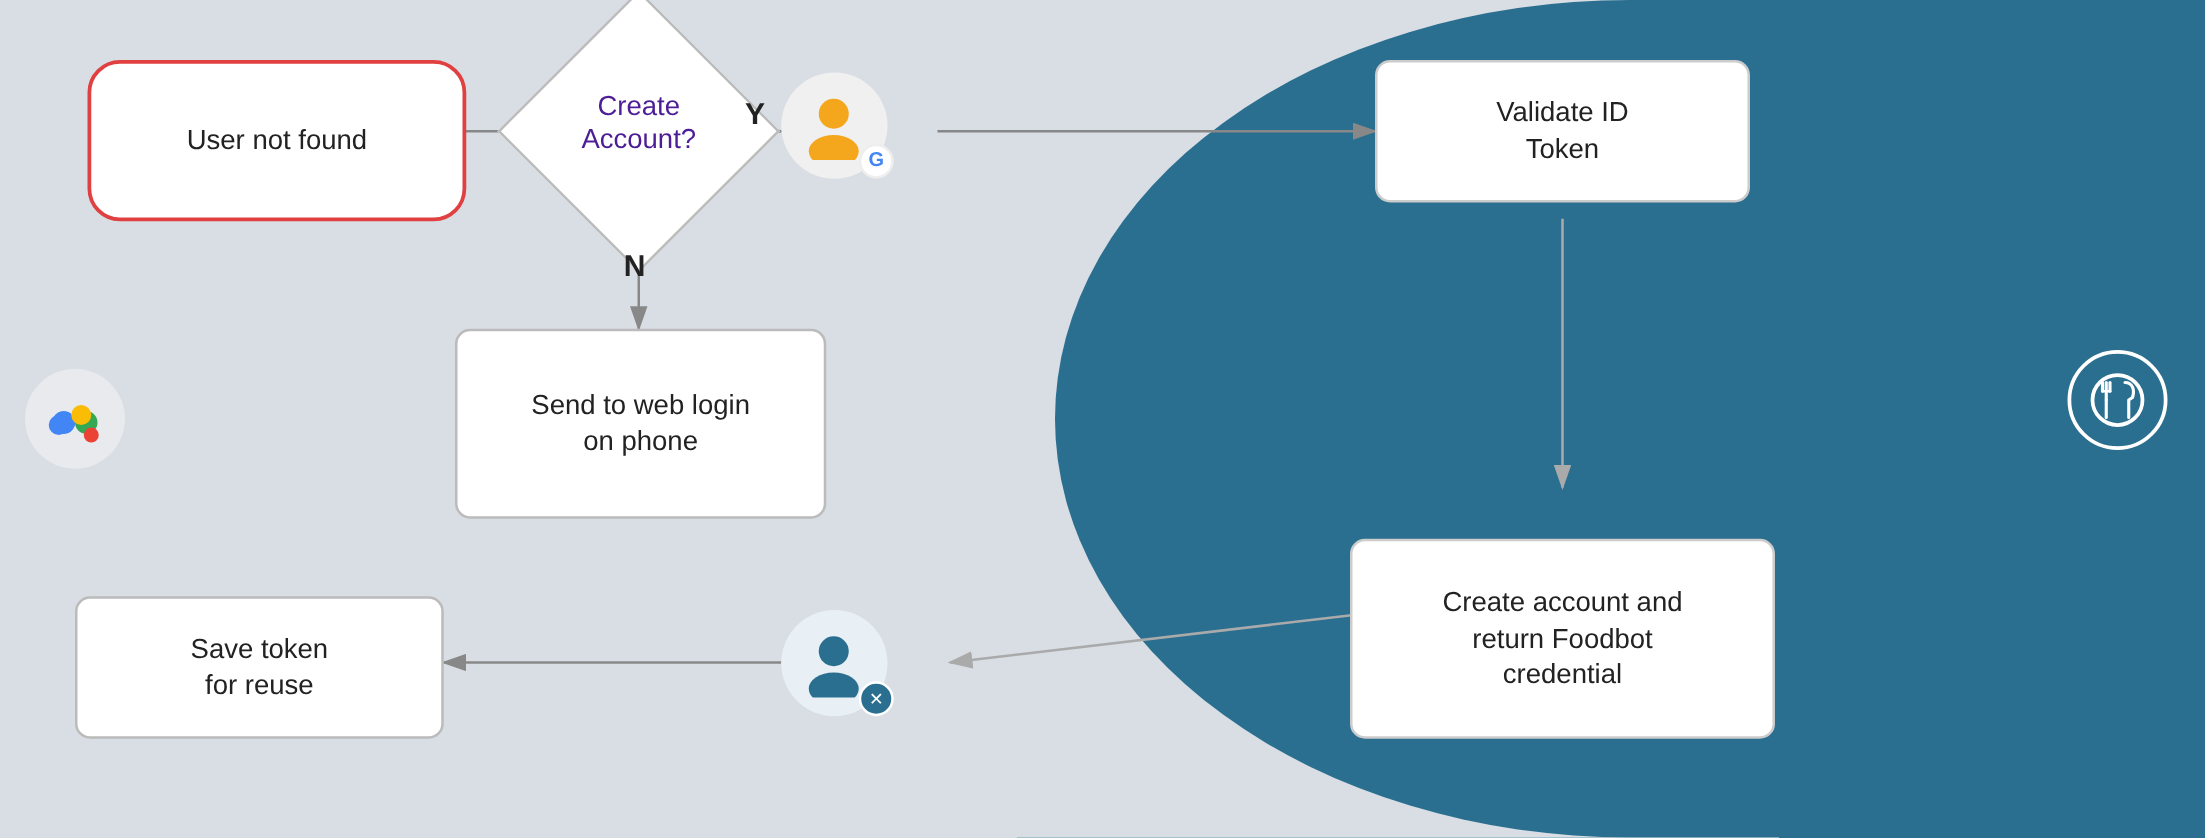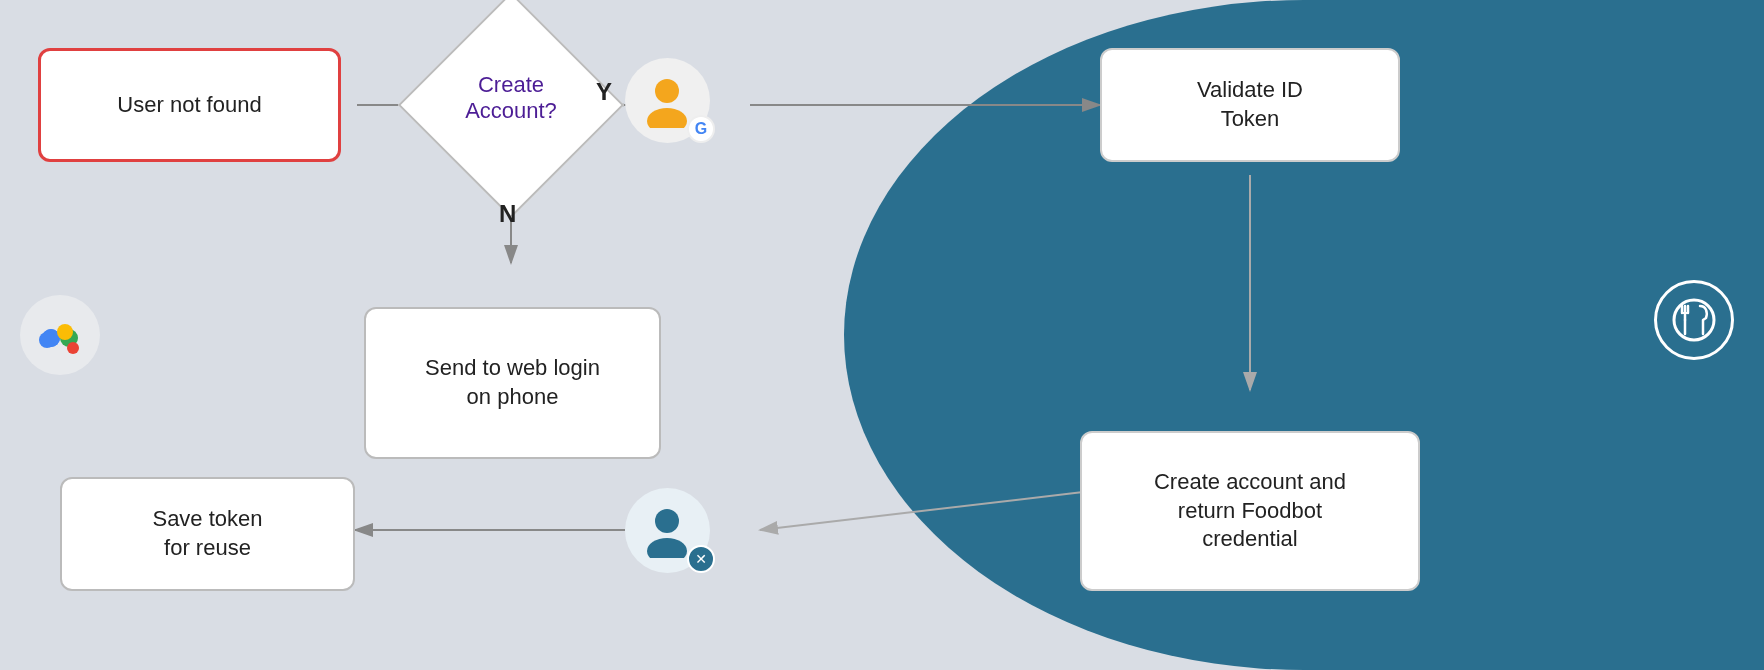--- a/index.html
+++ b/index.html
@@ -129,21 +129,21 @@
 
   <line x1="511" y1="185" x2="511" y2="263" stroke="#888" stroke-width="2" marker-end="url(#arrowhead)"></line>
 
   <line x1="1250" y1="175" x2="1250" y2="390" stroke="#aaa" stroke-width="2" marker-end="url(#arrowhead-white)"></line>
 
   <line x1="1100" y1="490" x2="760" y2="530" stroke="#aaa" stroke-width="2" marker-end="url(#arrowhead-white)"></line>
 
   <line x1="625" y1="530" x2="355" y2="530" stroke="#888" stroke-width="2" marker-end="url(#arrowhead)"></line>
 </svg>
 
-<div class="node-box red-border" style="left:38px; top:48px; width:303px; height:114px;">
+<div class="node-box red-border" style="left:70px; top:48px; width:303px; height:129px;border-radius:26px;">
   <span>User not found</span>
 </div>
 
 <div class="node-diamond" style="left:431px; top:25px;">
 </div>
 <div class="node-diamond-label" style="left:436px; top:72px; width:150px; text-align:center; font-size:22px;">
   Create<br>Account?
 </div>
 
 <div class="label-y" style="left:596px; top:78px;">Y</div>
@@ -156,21 +156,21 @@
 
     <svg width="55" height="55" viewBox="0 0 55 55">
       <circle cx="27" cy="18" r="12" fill="#f4a61d"></circle>
       <ellipse cx="27" cy="48" rx="20" ry="13" fill="#f4a61d"></ellipse>
     </svg>
 
     <div style="position:absolute; bottom:0; right:-5px; width:28px; height:28px; background:white; border-radius:50%; border:2px solid #eee; display:flex; align-items:center; justify-content:center; font-size:16px; font-weight:700; color:#4285F4;">G</div>
   </div>
 </div>
 
-<div class="node-box normal-border" style="left:364px; top:263px; width:297px; height:152px;margin-top:44px;">
+<div class="node-box normal-border" style="left:364px; top:263px; width:297px; height:152px;">
   <span>Send to web login<br>on phone</span>
 </div>
 
 <div class="node-box normal-border" style="left:1100px; top:48px; width:300px; height:114px; border-color:#ccc;">
   <span>Validate ID<br>Token</span>
 </div>
 
 <div class="node-box normal-border" style="left:1080px; top:390px; width:340px; height:160px; border-color:#ccc;margin-top:41px;">
   <span>Create account and<br>return Foodbot<br>credential</span>
 </div>

